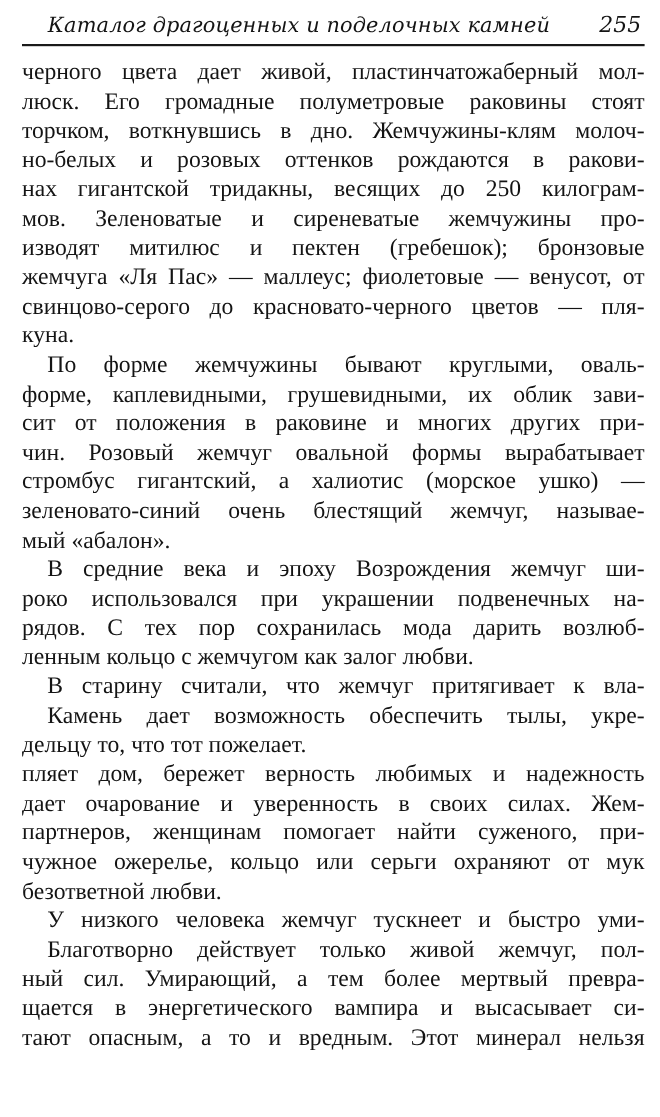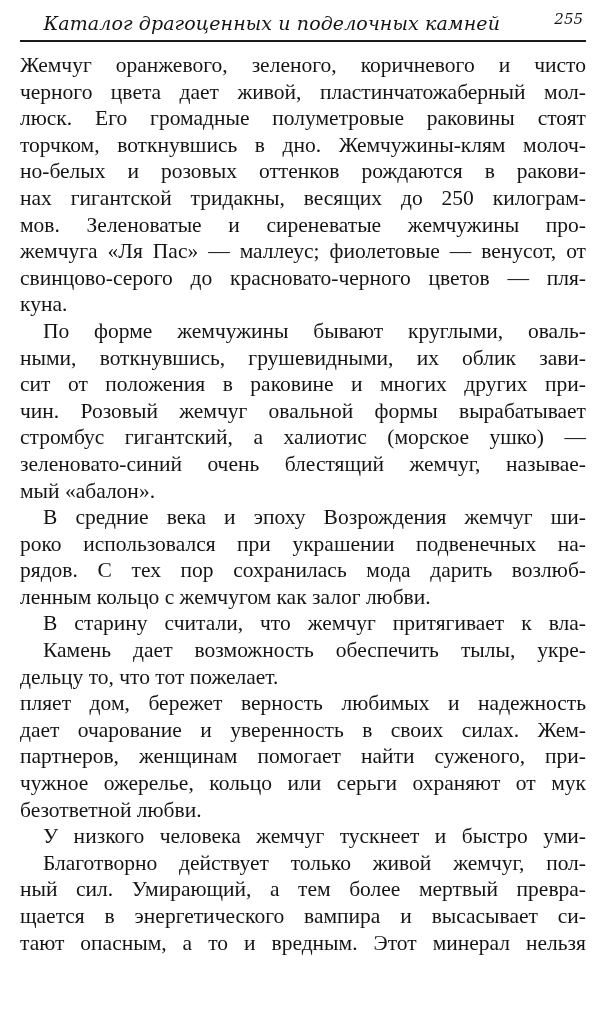--- a/index.html
+++ b/index.html
@@ -3,52 +3,52 @@
 <meta charset="utf-8">
 <style>
   html, body { margin: 0; padding: 0; background: #ffffff; }
   body { width: 600px; height: 1015px; overflow: hidden; position: relative; color: #141414; }
   .page { position: absolute; left: 0; top: 0; width: 600px; height: 1015px; }
   .running-head {
     position: absolute; left: 20px; top: 8px; width: 565px; height: 30px;
     font-family: "DejaVu Serif", serif; font-style: italic; font-size: 19px;
   }
   .running-head .title { position: absolute; right: 85px; top: 4px; letter-spacing: 0.1px; }
-  .running-head .folio { position: absolute; right: 2px; top: 2px; font-size: 15px; }
+  .running-head .folio { position: absolute; right: 2px; top: 2px; font-size: 20px; }
   .rule { position: absolute; left: 20px; top: 40px; width: 566px; height: 2px; background: #1a1a1a; }
   .body-text {
     position: absolute; left: 20px; top: 52px; width: 566px;
     font-family: "Liberation Serif", serif; font-size: 21.5px; line-height: 26.6px;
   }
   .line { display: block; height: 26.6px; white-space: nowrap; text-align: justify; text-align-last: justify; }
   .line.last { text-align-last: left; }
   .line.indent { padding-left: 23px; }
 </style>
 </head>
 <body>
 
 <div class="page">
   <div class="running-head">
     <span class="title">Каталог драгоценных и поделочных камней</span>
     <span class="folio">255</span>
   </div>
   <div class="rule"></div>
   <div class="body-text" id="body-text">
-      <span class="line">Жемчуг оранжевого, зеленого, коричневого и чисто</span>
       <span class="line">черного цвета дает живой, пластинчатожаберный мол-</span>
       <span class="line">люск. Его громадные полуметровые раковины стоят</span>
       <span class="line">торчком, воткнувшись в дно. Жемчужины-клям молоч-</span>
       <span class="line">но-белых и розовых оттенков рождаются в ракови-</span>
       <span class="line">нах гигантской тридакны, весящих до 250 килограм-</span>
       <span class="line">мов. Зеленоватые и сиреневатые жемчужины про-</span>
+      <span class="line">изводят митилюс и пектен (гребешок); бронзовые</span>
       <span class="line">жемчуга «Ля Пас» — маллеус; фиолетовые — венусот, от</span>
       <span class="line">свинцово-серого до красновато-черного цветов — пля-</span>
       <span class="line last">куна.</span>
       <span class="line indent">По форме жемчужины бывают круглыми, оваль-</span>
-      <span class="line">ными, воткнувшись, грушевидными, их облик зави-</span>
+      <span class="line">форме, каплевидными, грушевидными, их облик зави-</span>
       <span class="line">сит от положения в раковине и многих других при-</span>
       <span class="line">чин. Розовый жемчуг овальной формы вырабатывает</span>
       <span class="line">стромбус гигантский, а халиотис (морское ушко) —</span>
       <span class="line">зеленовато-синий очень блестящий жемчуг, называе-</span>
       <span class="line last">мый «абалон».</span>
       <span class="line indent">В средние века и эпоху Возрождения жемчуг ши-</span>
       <span class="line">роко использовался при украшении подвенечных на-</span>
       <span class="line">рядов. С тех пор сохранилась мода дарить возлюб-</span>
       <span class="line last">ленным кольцо с жемчугом как залог любви.</span>
       <span class="line indent">В старину считали, что жемчуг притягивает к вла-</span>

